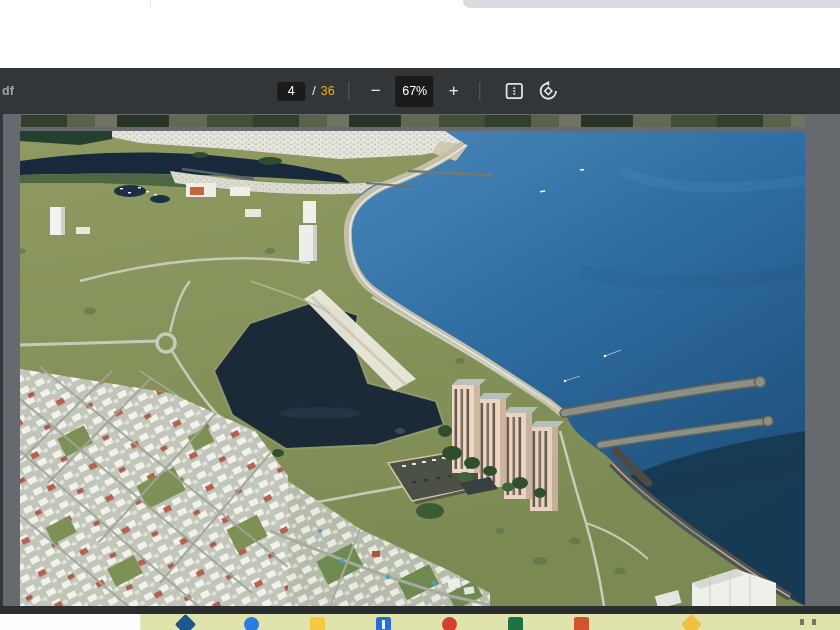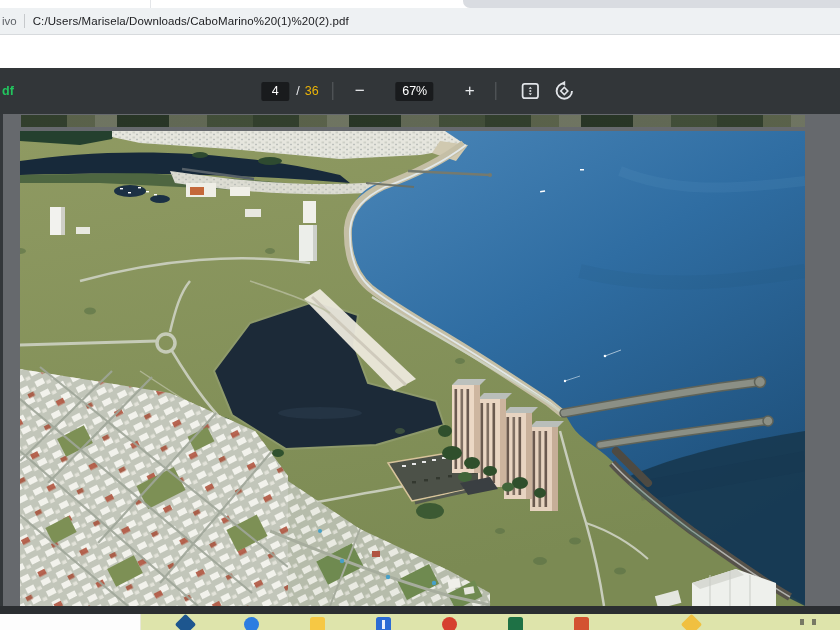--- a/index.html
+++ b/index.html
@@ -14,32 +14,32 @@
                border-bottom:1px solid #d7dadd;display:flex;align-items:center;color:#3c4043;font-size:11.5px;}
   .menu-partial{margin-left:2px;color:#5f6368;}
   .ab-sep{width:1px;height:14px;background:#c6c9cc;margin:0 8px 0 7px;}
   .url-text{color:#202124;letter-spacing:.1px;white-space:nowrap;}
   .browser-gap{position:absolute;left:0;top:35px;width:840px;height:33px;background:#ffffff;}
 
   
   .pdf-toolbar{position:absolute;left:0;top:68px;width:840px;height:46px;background:#323639;
                display:flex;align-items:center;color:#f1f3f4;font-size:12.5px;}
   .pdf-title{position:absolute;left:2px;top:0;height:46px;display:flex;align-items:center;
-             color:#22c55e;font-weight:bold;font-size:12.5px;}
+             color:#a3a3a3;font-weight:bold;font-size:12.5px;}
   .controls{position:absolute;left:50%;top:0;height:46px;transform:translateX(-50%);
             display:flex;align-items:center;}
   .page-box{width:28px;height:19px;background:#191b1d;border-radius:2px;display:flex;
             align-items:center;justify-content:center;color:#fff;}
   .page-sep{margin:0 5px 0 7px;color:#e8eaed;}
   .page-total{color:#eab308;}
   .vsep{width:1px;height:18px;background:#5b5f62;margin:0 14px;}
   .tb-btn{background:none;border:none;color:#e8eaed;font-size:17px;width:24px;height:28px;
           padding:0;cursor:pointer;line-height:26px;}
-  .zoom-box{width:38px;height:19px;background:#191b1d;border-radius:2px;display:flex;
-            align-items:center;justify-content:center;color:#fff;margin:0 24px;}
+  .zoom-box{width:38px;height:31px;background:#191b1d;border-radius:2px;display:flex;
+            align-items:center;justify-content:center;color:#fff;margin:0 8px;}
   .tb-icon{background:none;border:none;width:28px;height:28px;padding:3px;cursor:pointer;margin-left:6px;}
   .tb-icon svg{display:block;}
 
   
   .viewport{position:absolute;left:0;top:114px;width:840px;height:492px;background:#66696d;}
   .viewport::before{content:"";position:absolute;left:0;top:0;width:3px;height:492px;background:#33373a;}
   .prev-sliver{position:absolute;left:21px;top:1px;width:784px;height:12px;
     background:
       linear-gradient(rgba(20,30,20,.25),rgba(20,30,20,.25)),
       repeating-linear-gradient(90deg,#3c4a35 0 46px,#71785c 46px 74px,#8d917b 74px 96px,#2f3d2c 96px 148px,#7b816a 148px 186px,#515e45 186px 232px);}
@@ -61,25 +61,20 @@
 </head>
 <body>
 
 <div class="screen">
 
   <div class="tab-strip">
     <div class="tab-div"></div>
     <div class="tab-gray"></div>
   </div>
 
-  <div class="address-bar">
-    <span class="menu-partial">ivo</span>
-    <span class="ab-sep"></span>
-    <span class="url-text">C:/Users/Marisela/Downloads/CaboMarino%20(1)%20(2).pdf</span>
-  </div>
 
   <div class="browser-gap"></div>
 
   <div class="pdf-toolbar">
     <span class="pdf-title">df</span>
     <div class="controls">
       <div class="page-box">4</div>
       <span class="page-sep">/</span>
       <span class="page-total">36</span>
       <div class="vsep"></div>

